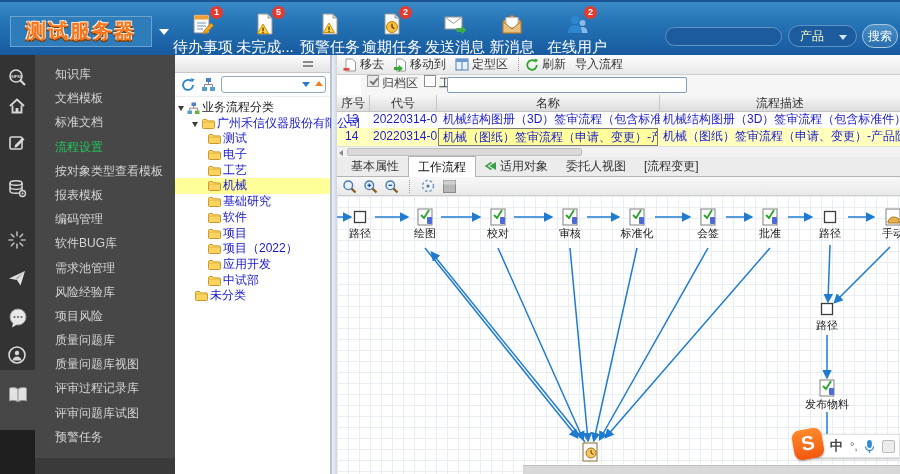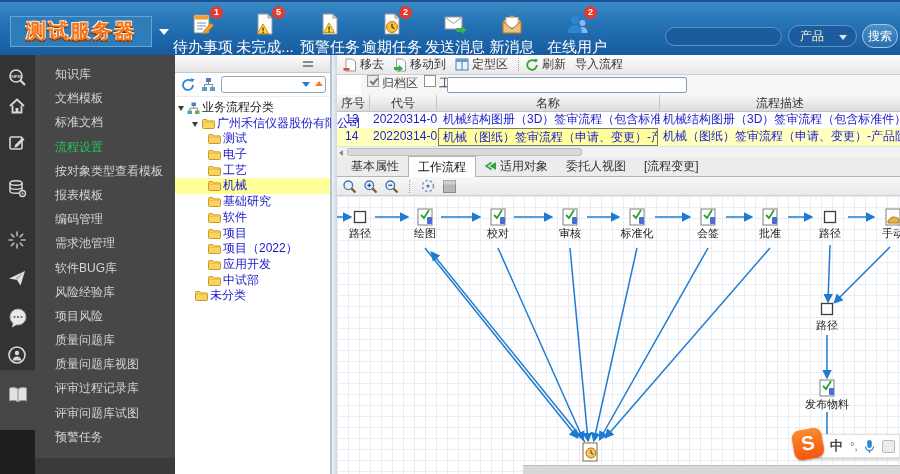--- a/index.html
+++ b/index.html
@@ -271,22 +271,22 @@
 
 <div class="menu">
   <div>
       <div class="menu-item">知识库</div>
       <div class="menu-item">文档模板</div>
       <div class="menu-item">标准文档</div>
       <div class="menu-item active">流程设置</div>
       <div class="menu-item">按对象类型查看模板</div>
       <div class="menu-item">报表模板</div>
       <div class="menu-item">编码管理</div>
+      <div class="menu-item">软件BUG库</div>
       <div class="menu-item">需求池管理</div>
-      <div class="menu-item">软件BUG库</div>
       <div class="menu-item">风险经验库</div>
       <div class="menu-item">项目风险</div>
       <div class="menu-item">质量问题库</div>
       <div class="menu-item">质量问题库视图</div>
       <div class="menu-item">评审过程记录库</div>
       <div class="menu-item">评审问题库试图</div>
       <div class="menu-item">预警任务</div>
     </div>
   <div class="menu-footer"></div>
 </div>

